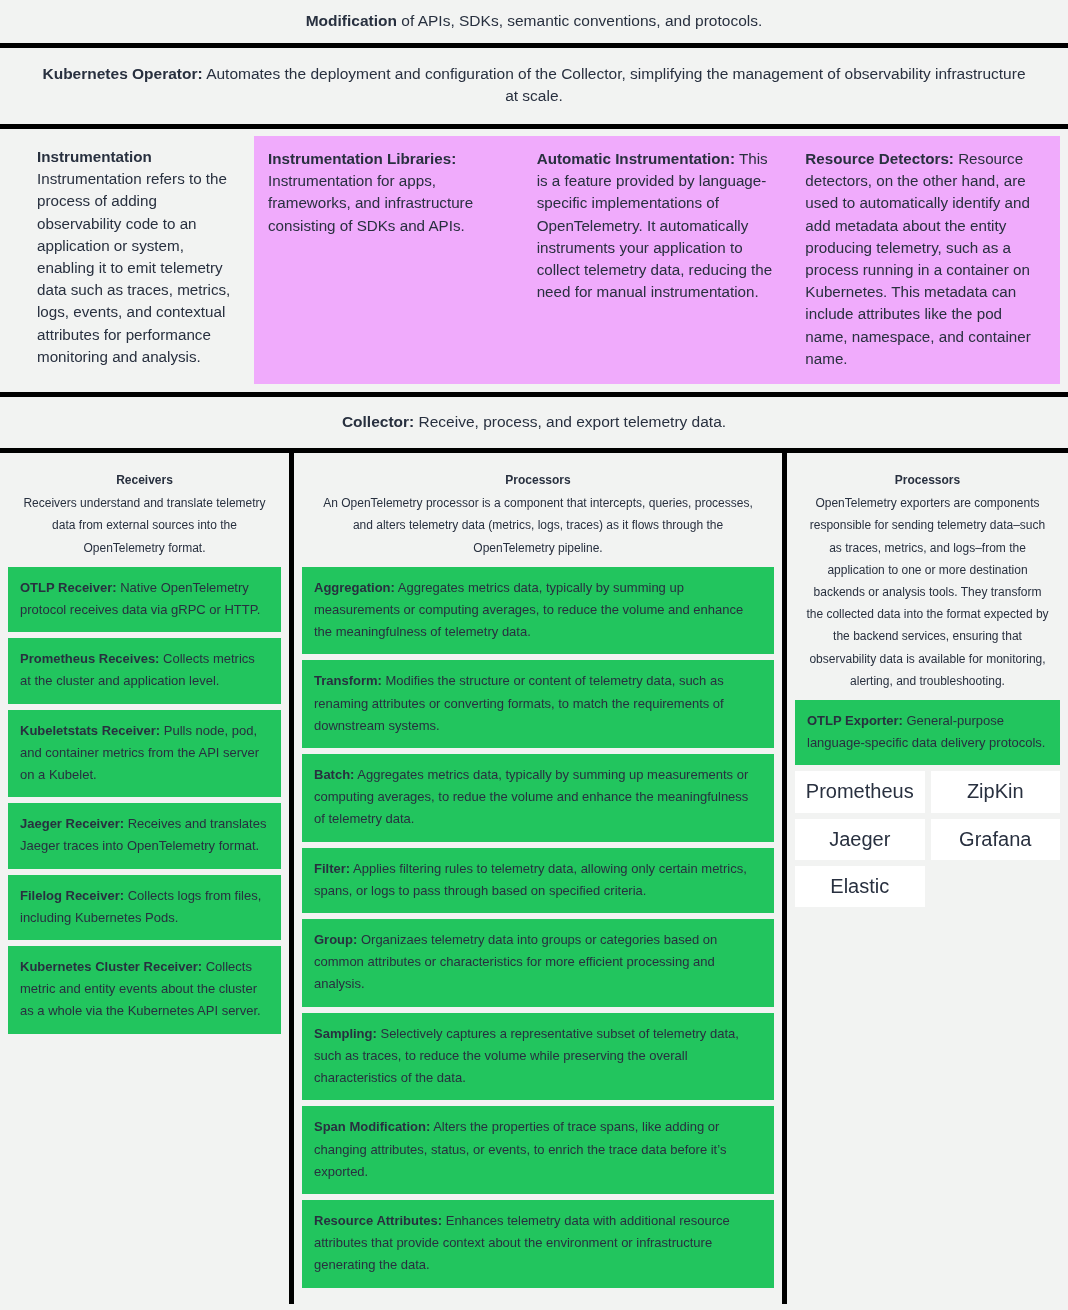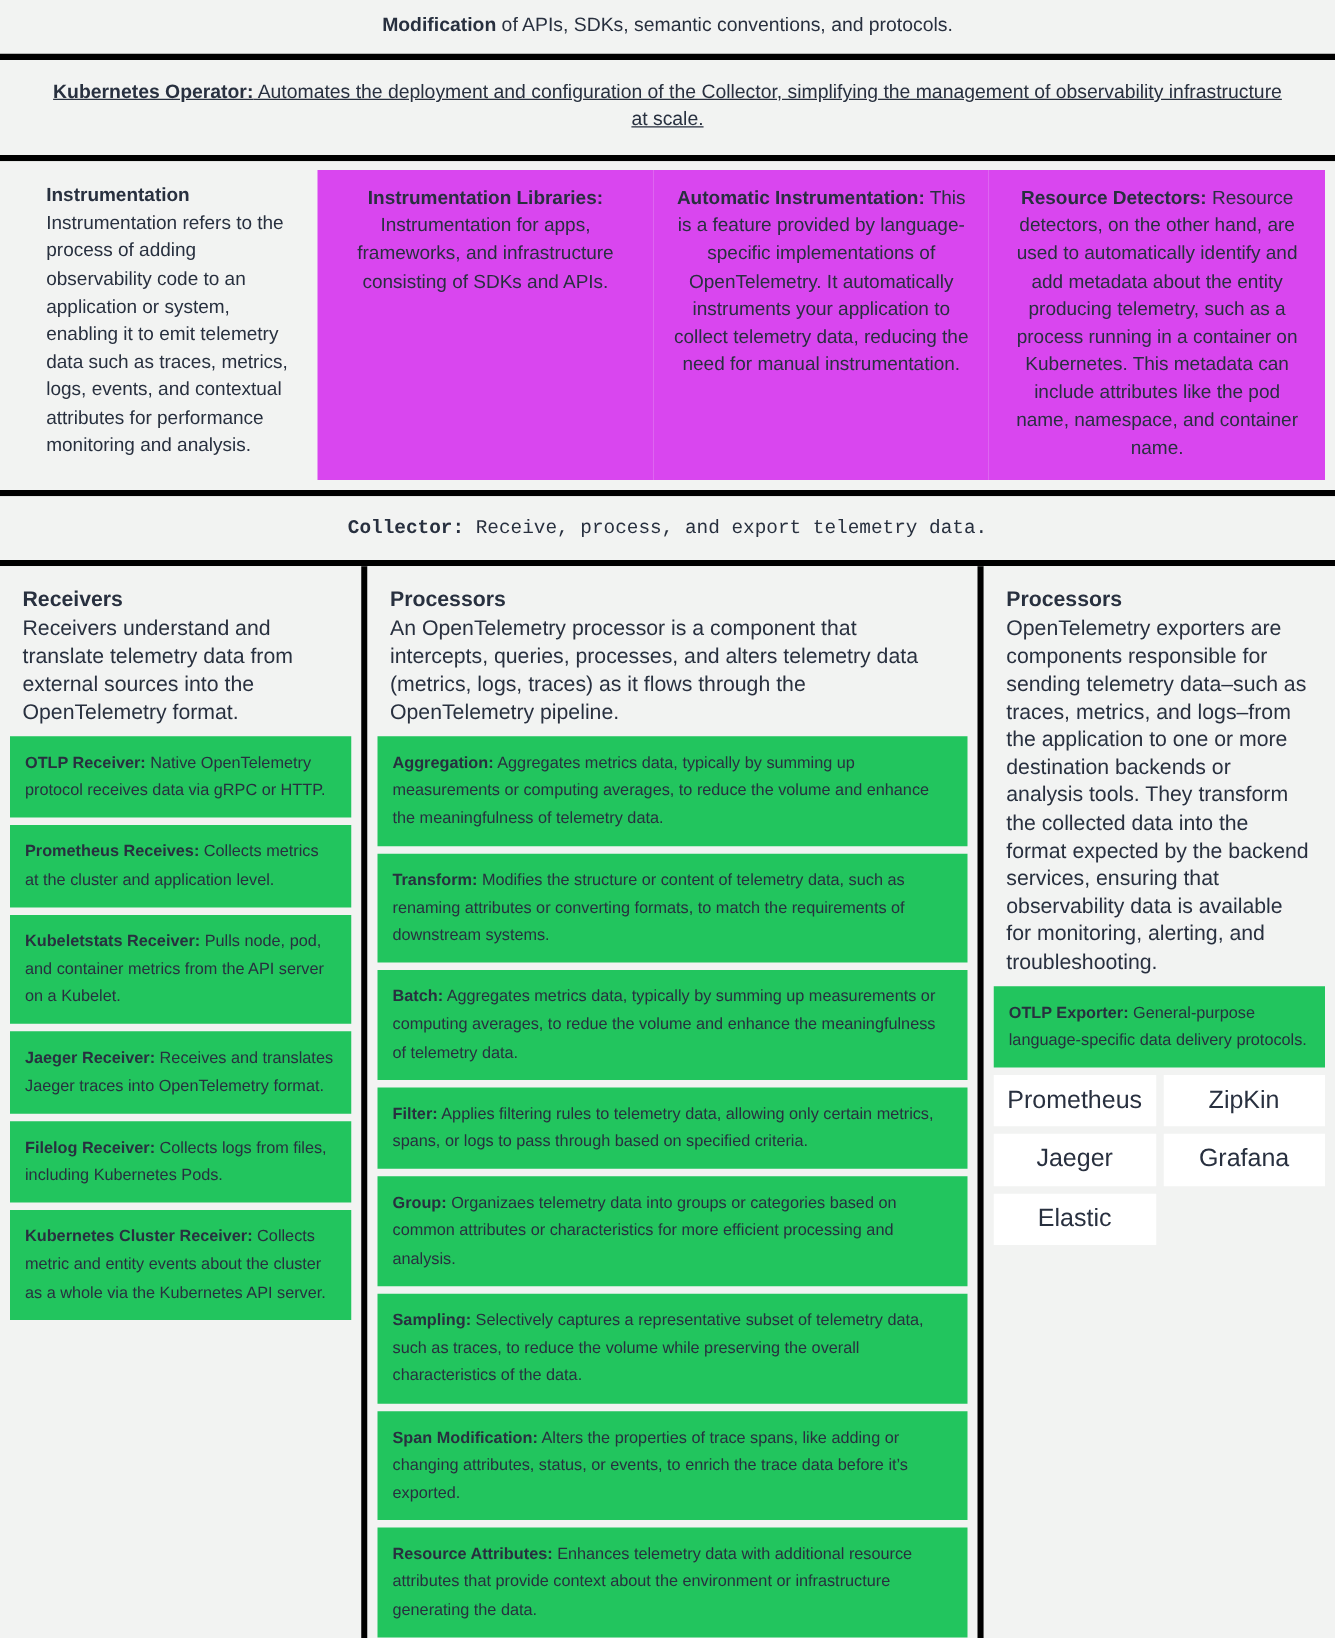--- a/index.html
+++ b/index.html
@@ -33,22 +33,22 @@
     text-align: center;
     padding: 9px 24px 10px 24px;
     box-sizing: border-box;
   }
   .banner .txt {
     font-size: 15.5px;
     line-height: 22px;
     color: #28303f;
   }
   .banner.spec { padding: 10px 24px 11px; }
-  .banner.operator { padding: 15px 42px 17px; text-decoration: underline; }
-  .banner.collector { padding: 14px 24px 15px; font-family: Liberation Mono, monospace; }
+  .banner.operator { padding: 15px 42px 17px; }
+  .banner.collector { padding: 14px 24px 15px; }
   b, .b { font-weight: 700; }
 
   
   .instr-row {
     display: flex;
     align-items: stretch;
     background: #f2f3f2;
     padding: 7px 8px 8px 8px;
     box-sizing: border-box;
     gap: 0;
@@ -61,22 +61,21 @@
   }
   .instr-cell.plain {
     width: 246px;
     flex: 0 0 246px;
     background: transparent;
     text-align: left;
     padding-left: 29px;
     padding-right: 10px;
   }
   .instr-cell.card {
-    background: #d946ef;
-    text-align: center;
+    background: #f0abfc;
     flex: 1 1 0;
     padding: 12px 14px 14px 14px;
   }
   .instr-cell .hd {
     font-weight: 700;
     display: block;
   }
   .instr-cell.card .hd { display: inline; }
 
   
@@ -93,22 +92,23 @@
   .col {
     box-sizing: border-box;
     background: #f2f3f2;
     padding: 6px 8px 10px 8px;
   }
   .col-receivers { width: 289px; flex: 0 0 289px; }
   .col-processors { width: 488px; flex: 0 0 488px; }
   .col-exporters { width: 281px; flex: 0 0 281px; }
 
   .col-head {
+    text-align: center;
     padding: 10px 10px 8px 10px;
-    font-size: 17px;
+    font-size: 12px;
     line-height: 22.2px;
   }
   .col-head .title {
     font-weight: 700;
     display: block;
     margin-bottom: 1px;
   }
   .col-head .desc { display: block; }
 
   .item {

